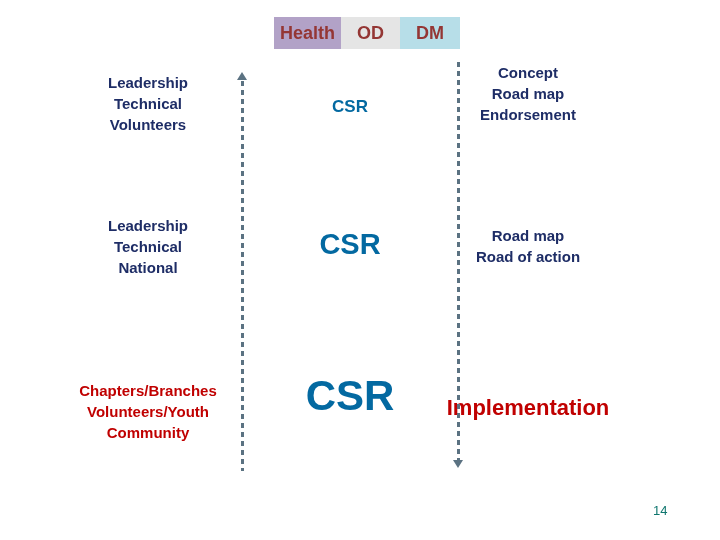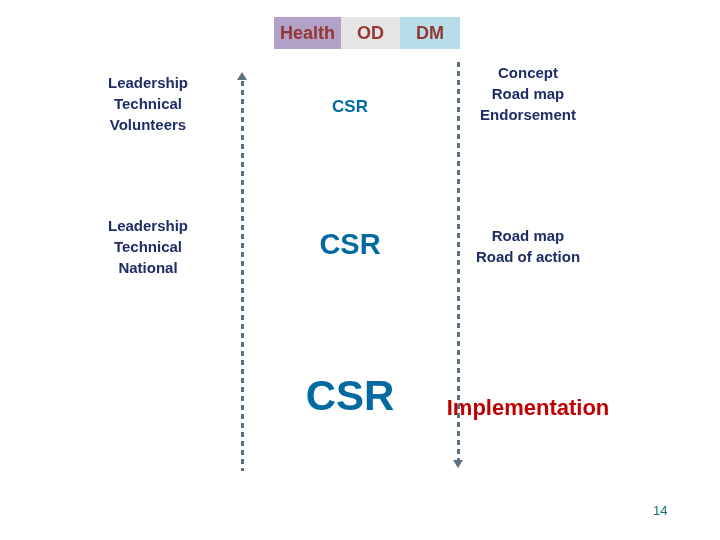--- a/index.html
+++ b/index.html
@@ -55,20 +55,25 @@
   <div class="block left-col left-r1 small-lines navy">
     <div>Leadership</div>
     <div>Technical</div>
     <div>Volunteers</div>
   </div>
   <div class="block left-col left-r2 small-lines navy">
     <div>Leadership</div>
     <div>Technical</div>
     <div>National</div>
   </div>
+  <div class="block left-col left-r3 small-lines brightred">
+    <div>Chapters/Branches</div>
+    <div>Volunteers/Youth</div>
+    <div>Community</div>
+  </div>
 
   <div class="csr csr-1">CSR</div>
   <div class="csr csr-2">CSR</div>
   <div class="csr csr-3">CSR</div>
 
   <div class="block right-col right-r1 small-lines navy">
     <div>Concept</div>
     <div>Road map</div>
     <div>Endorsement</div>
   </div>

